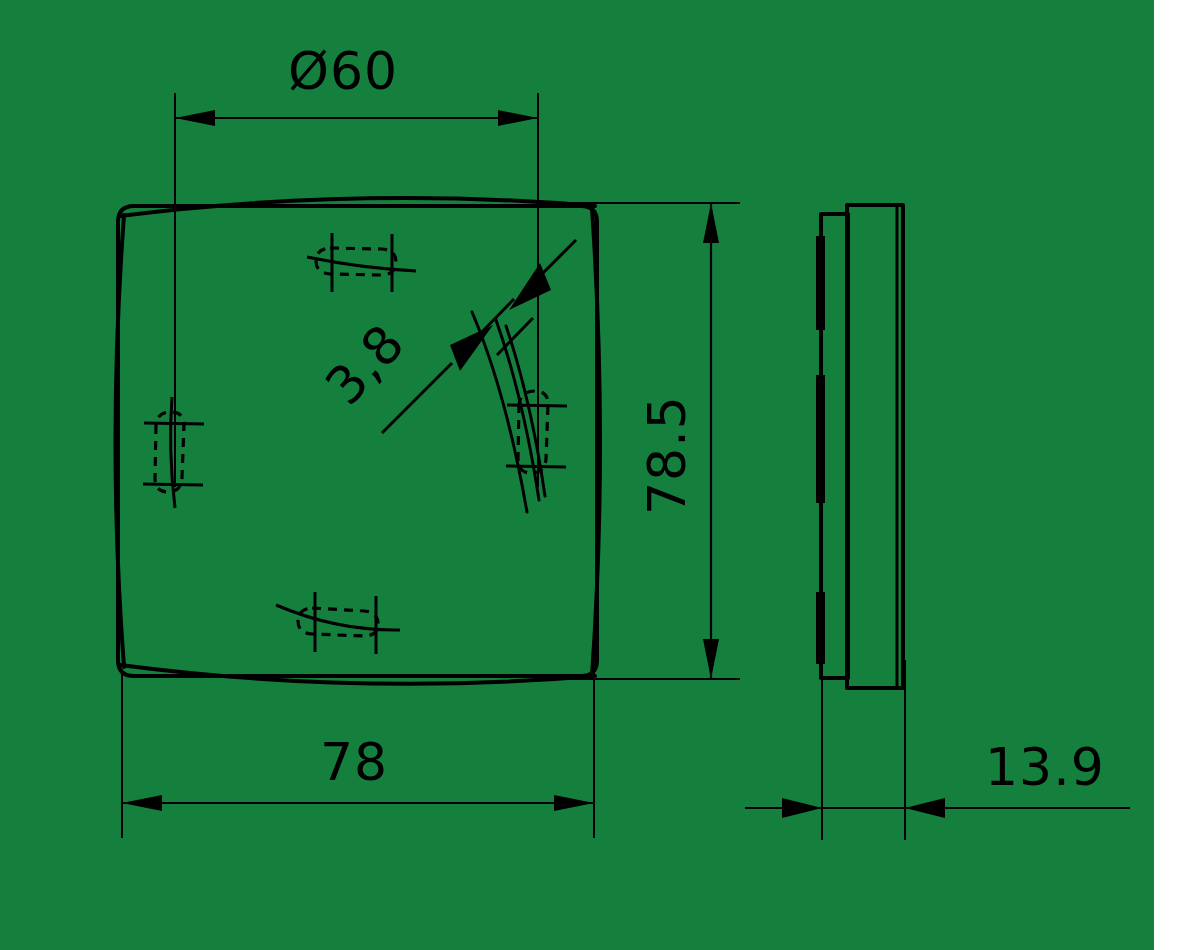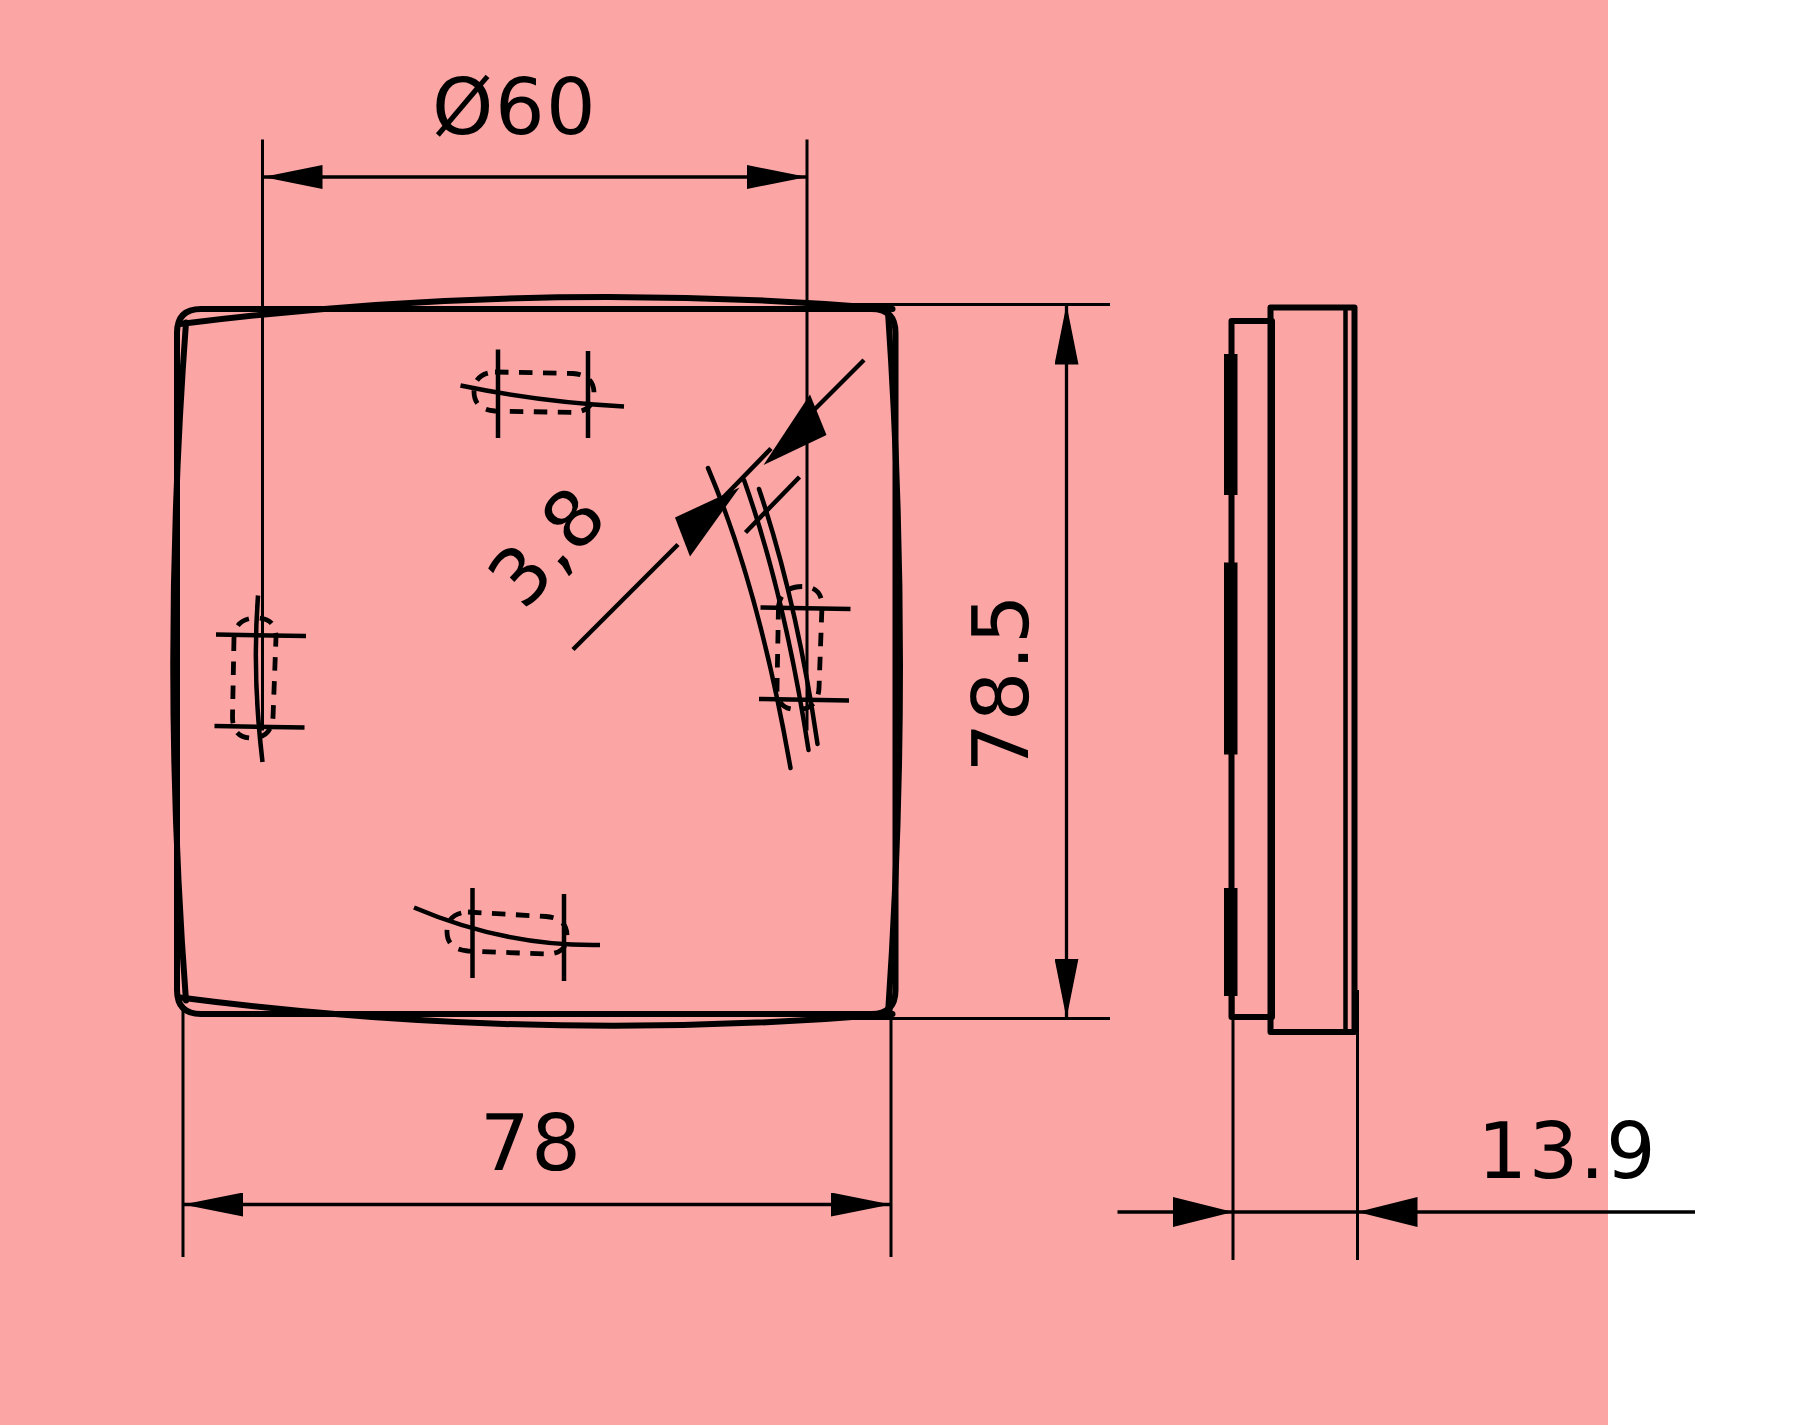--- a/index.html
+++ b/index.html
@@ -9,23 +9,23 @@
     background: #ffffff;
   }
   body {
     width: 1200px;
     height: 950px;
     font-family: "Liberation Sans", sans-serif;
     overflow: hidden;
   }
   #drawing-root {
     position: relative;
-    width: 1072px;
+    width: 1154px;
     height: 950px;
-    background: #fca5a5;
+    background: #15803d;
   }
   svg#cad {
     position: absolute;
     top: 0;
     left: 0;
     width: 1200px;
     height: 950px;
     display: block;
   }
   .outline {

